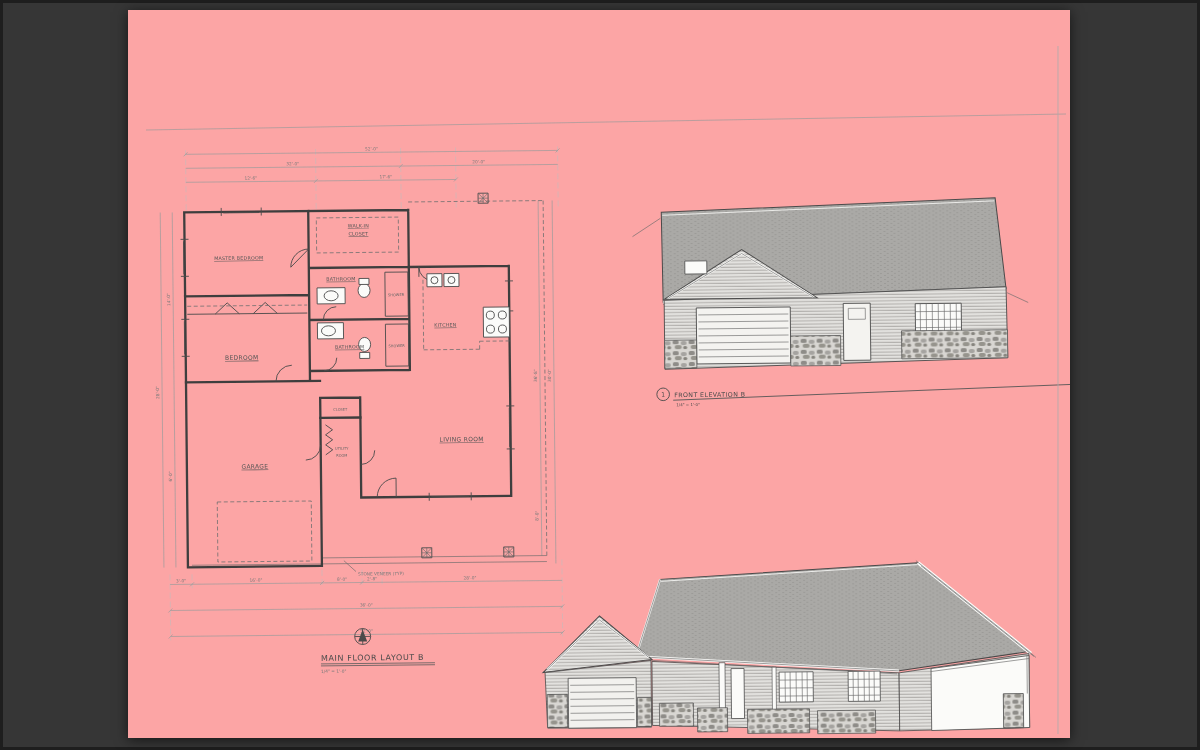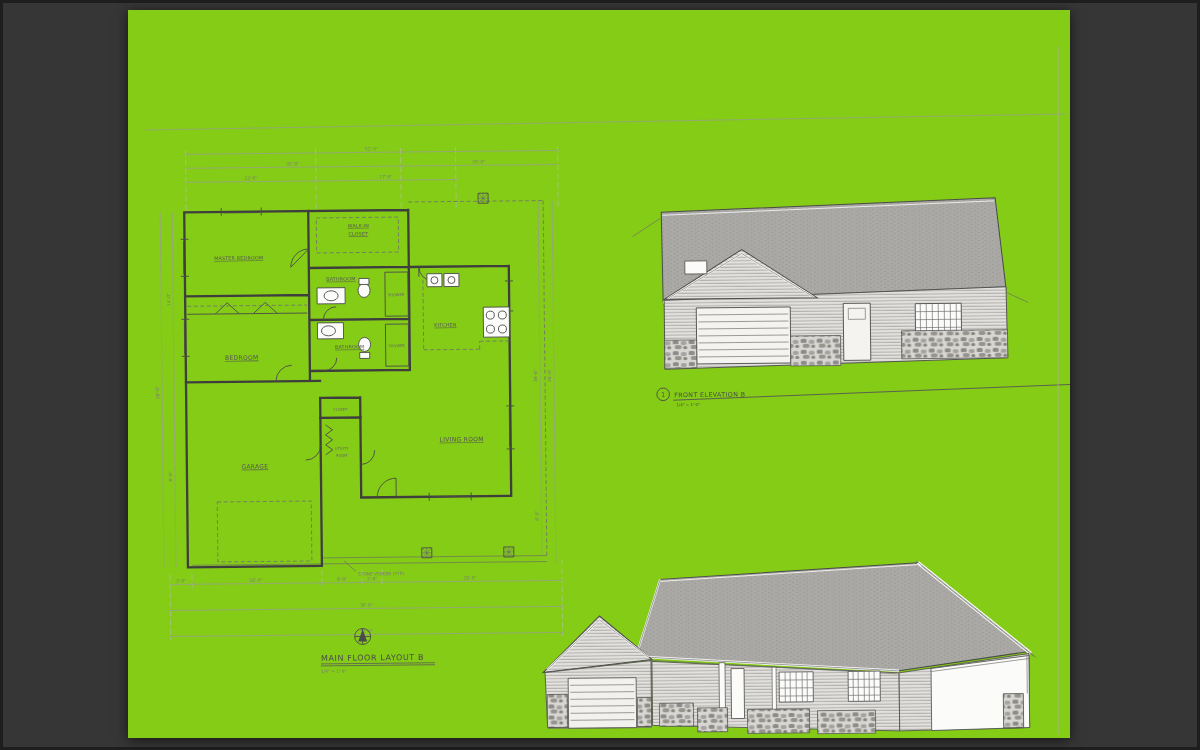--- a/index.html
+++ b/index.html
@@ -1,18 +1,18 @@
 <!DOCTYPE html>
 <html><head>
 <meta charset="utf-8">
 <style>
   html,body{margin:0;padding:0;width:1200px;height:750px;background:#363636;overflow:hidden;
     font-family:"DejaVu Sans",sans-serif;}
   .viewer-frame{position:absolute;inset:0;box-shadow:inset 0 0 0 3px #1e1e1e;}
-  .page{position:absolute;left:128px;top:10px;width:942px;height:728px;background:#84cc16;
+  .page{position:absolute;left:128px;top:10px;width:942px;height:728px;background:#fca5a5;
     box-shadow:0 2px 12px rgba(0,0,0,.6);}
   svg{position:absolute;left:0;top:0;}
   text{font-family:"DejaVu Sans",sans-serif;fill:#4a4a4a;}
   .w  {stroke:#3e3e3e;stroke-width:2.3;fill:none;stroke-linecap:square;}
   .t  {stroke:#4a4a4a;stroke-width:.9;fill:none;}
   .th {stroke:#6a6a6a;stroke-width:.65;fill:none;}
   .dsh{stroke:#6f6f6f;stroke-width:.8;fill:none;stroke-dasharray:4 2.5;}
   .dim{stroke:#9b9b9b;stroke-width:.7;fill:none;}
   .ext{stroke:#bdbdbd;stroke-width:.55;fill:none;stroke-dasharray:6 3;}
   .lbl{font-size:6px;letter-spacing:.3px;fill:#555;text-decoration:underline;}

